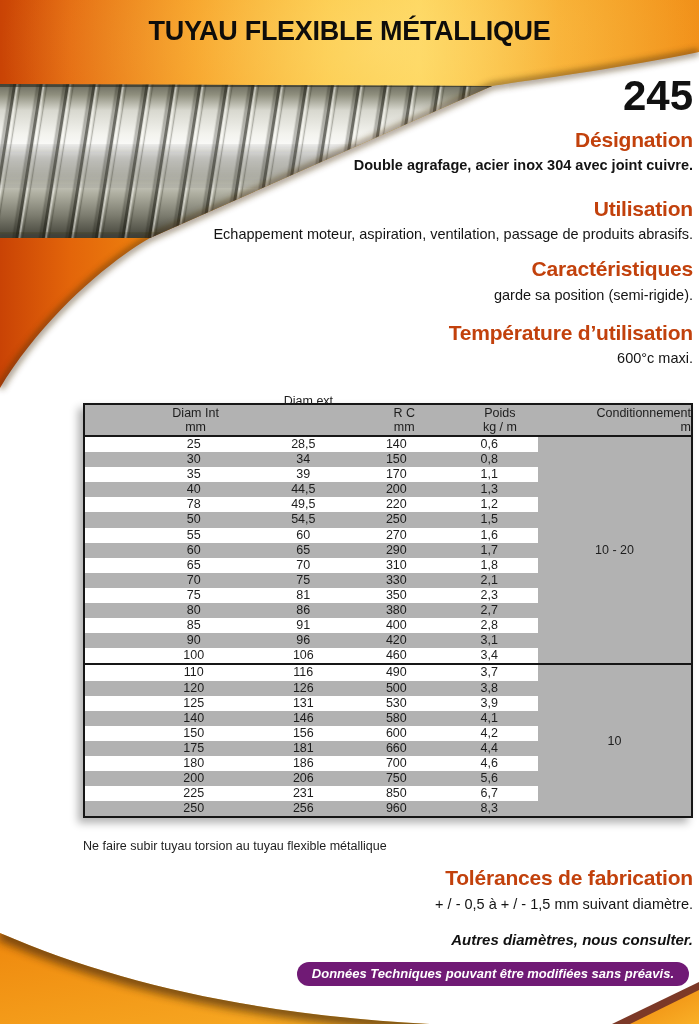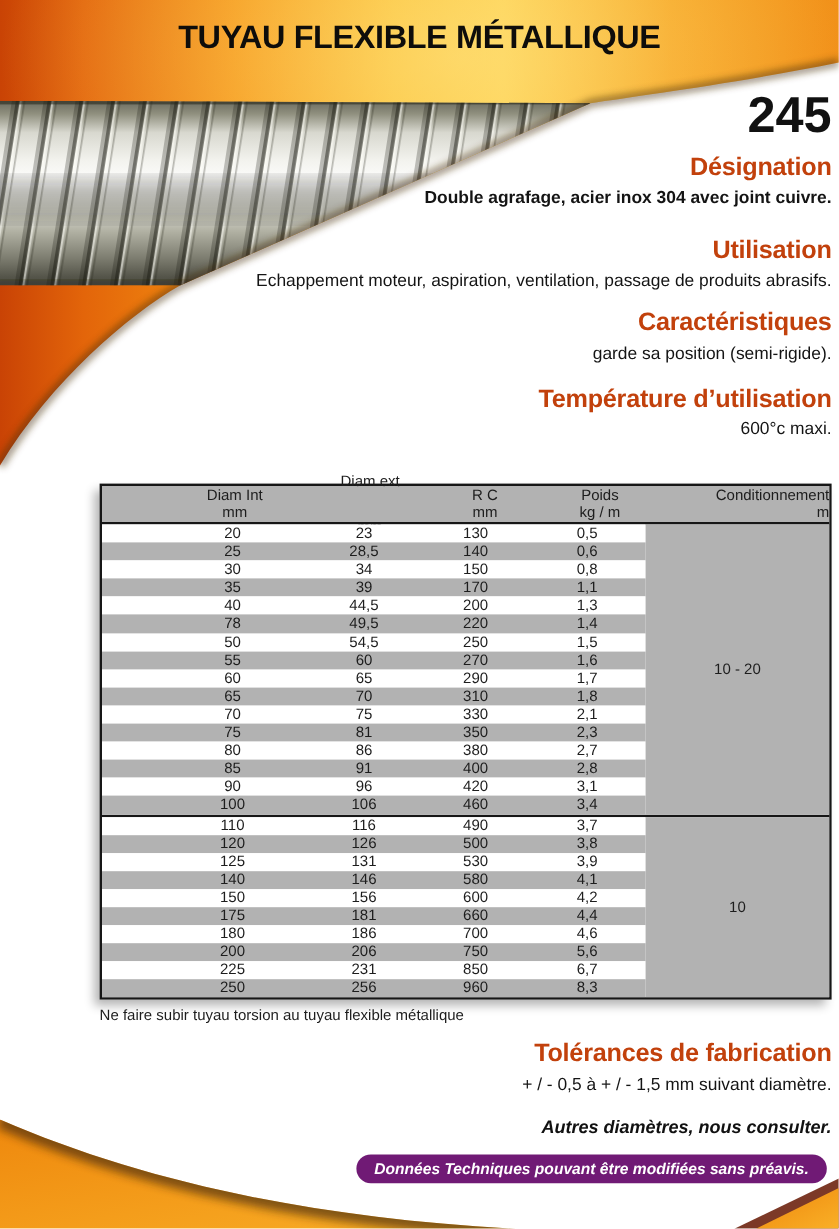--- a/index.html
+++ b/index.html
@@ -153,26 +153,20 @@
         <span>kg / m</span>
     </div>
     <div class="th ccond">
       <span>Conditionnement</span>
         <span>m</span>
     </div>
   </div>
   <div class="tgroup">
     <div class="rows">
         <div class="trow">
-          <div class="tcell c0">20</div>
-          <div class="tcell c1">23</div>
-          <div class="tcell c2">130</div>
-          <div class="tcell c3">0,5</div>
-        </div>
-        <div class="trow">
           <div class="tcell c0">25</div>
           <div class="tcell c1">28,5</div>
           <div class="tcell c2">140</div>
           <div class="tcell c3">0,6</div>
         </div>
         <div class="trow">
           <div class="tcell c0">30</div>
           <div class="tcell c1">34</div>
           <div class="tcell c2">150</div>
           <div class="tcell c3">0,8</div>
@@ -186,21 +180,21 @@
         <div class="trow">
           <div class="tcell c0">40</div>
           <div class="tcell c1">44,5</div>
           <div class="tcell c2">200</div>
           <div class="tcell c3">1,3</div>
         </div>
         <div class="trow">
           <div class="tcell c0">78</div>
           <div class="tcell c1">49,5</div>
           <div class="tcell c2">220</div>
-          <div class="tcell c3">1,4</div>
+          <div class="tcell c3">1,2</div>
         </div>
         <div class="trow">
           <div class="tcell c0">50</div>
           <div class="tcell c1">54,5</div>
           <div class="tcell c2">250</div>
           <div class="tcell c3">1,5</div>
         </div>
         <div class="trow">
           <div class="tcell c0">55</div>
           <div class="tcell c1">60</div>

